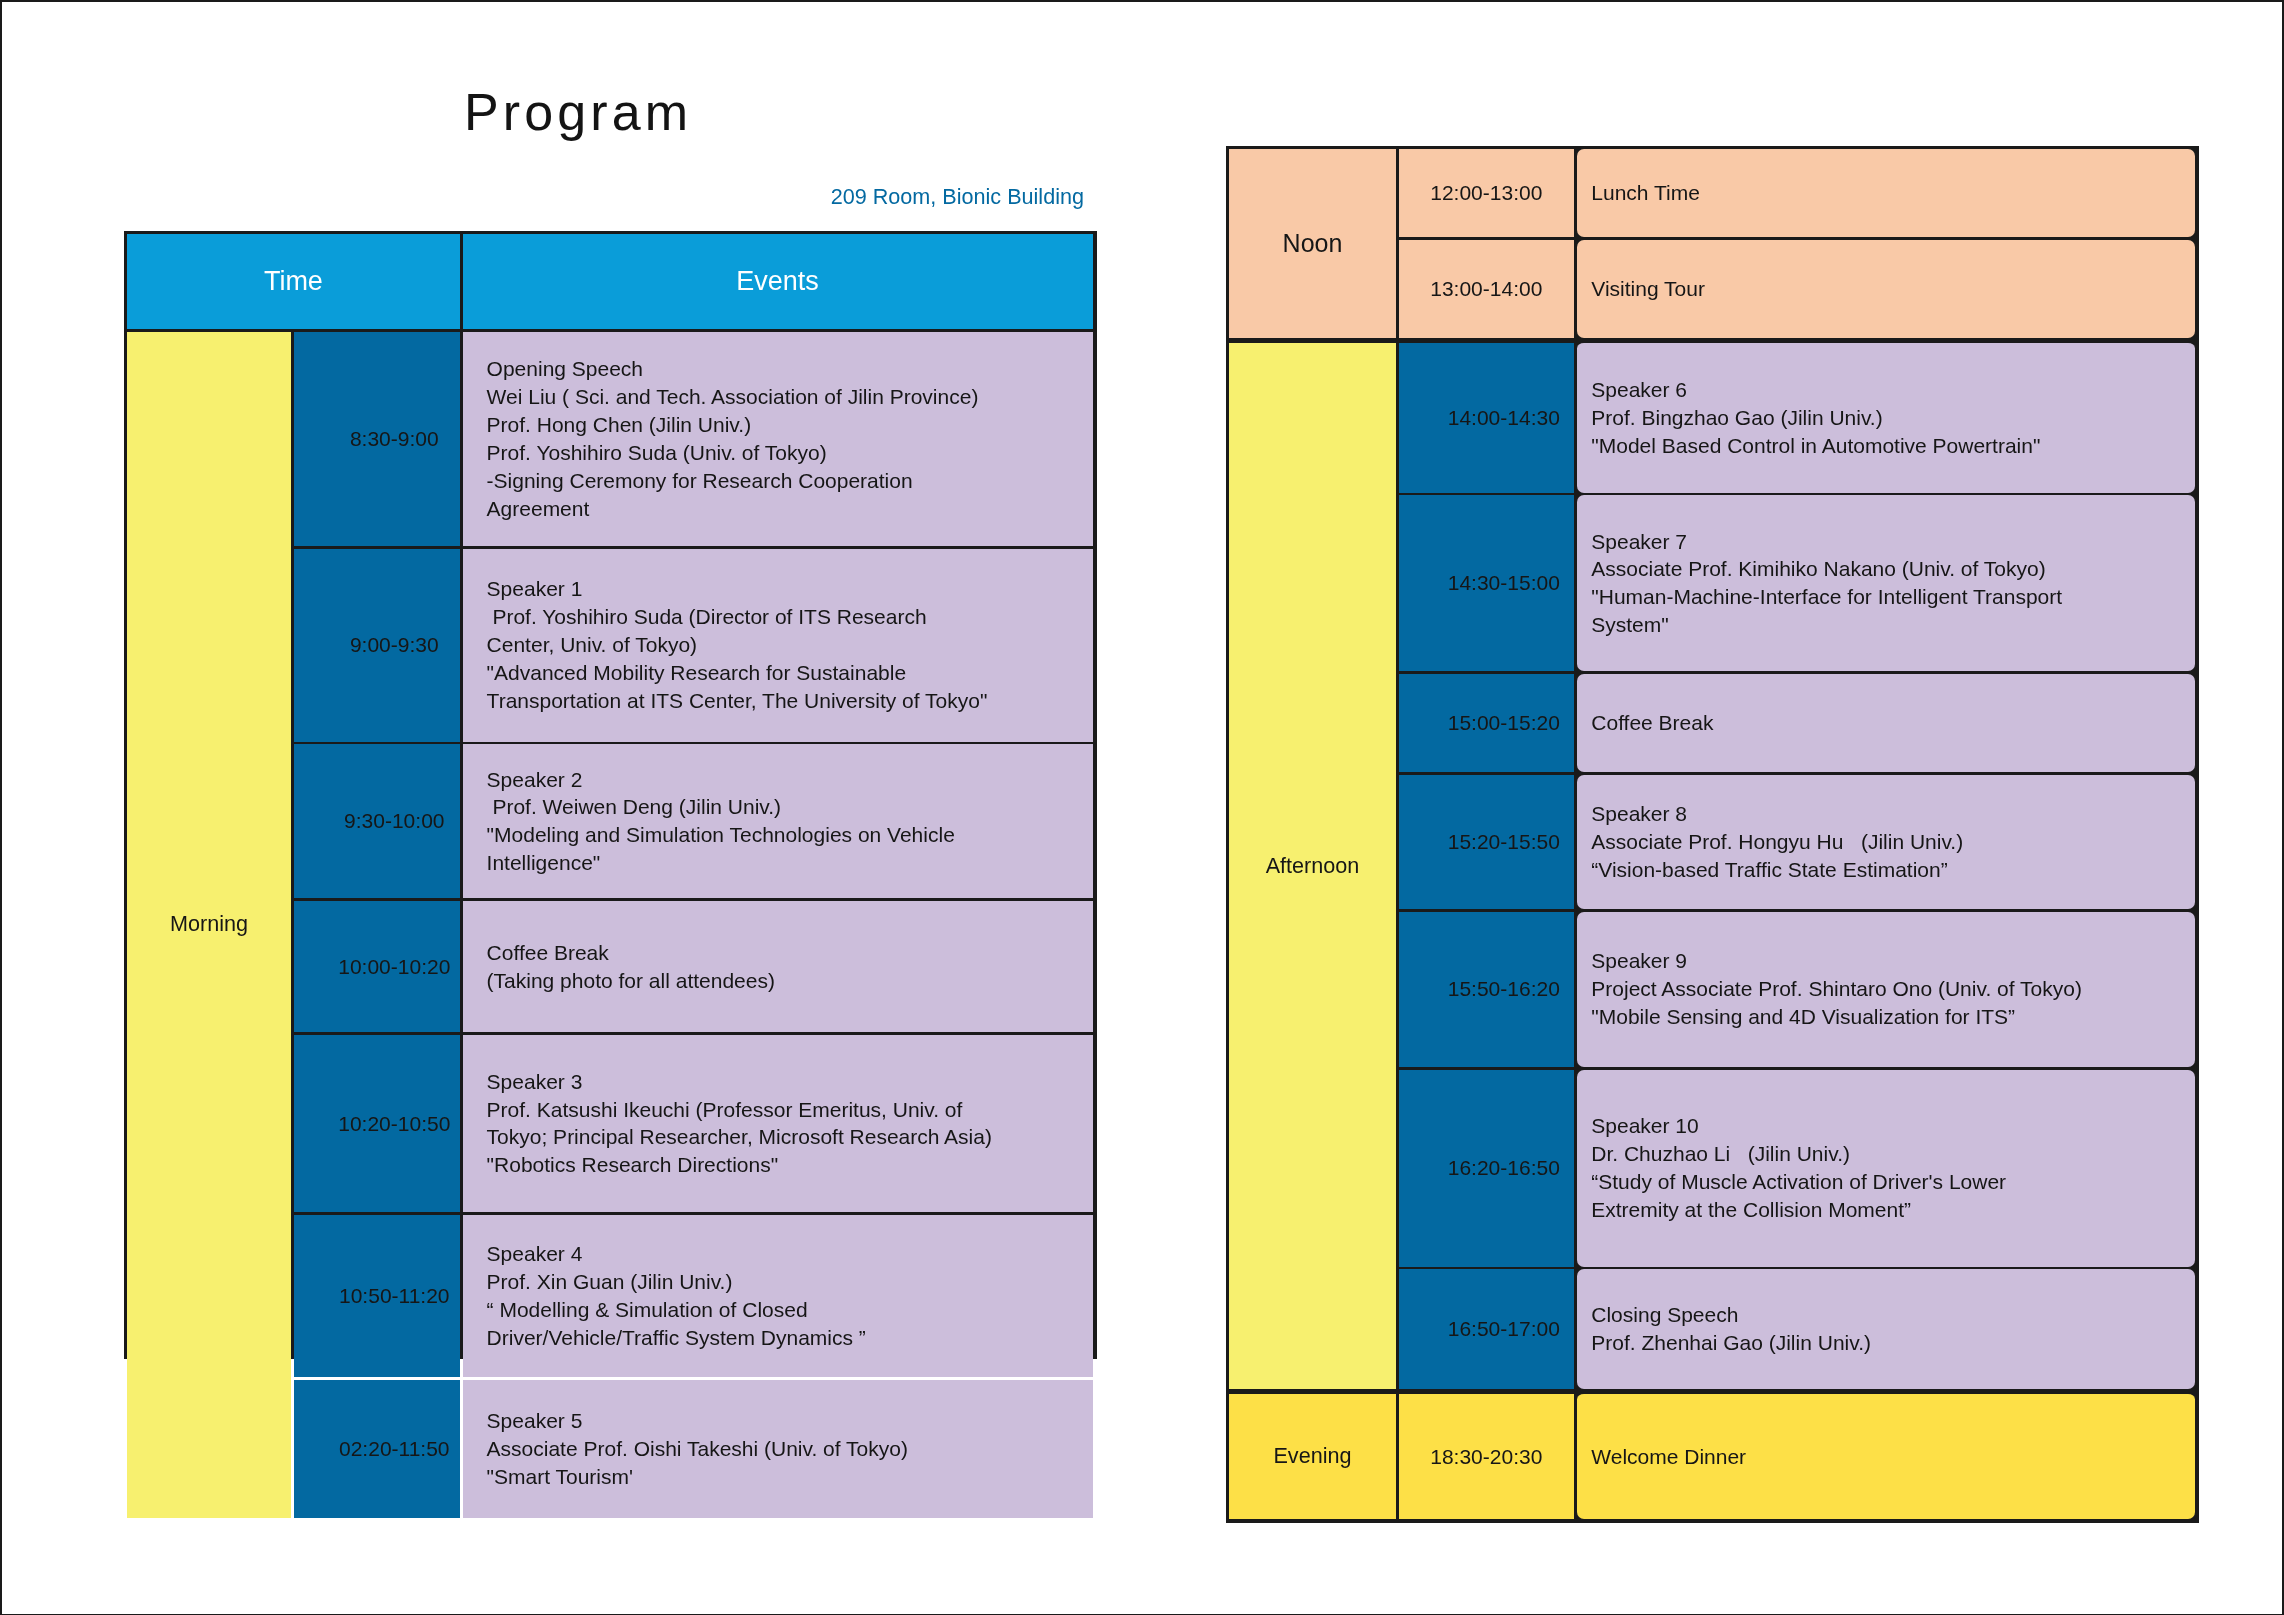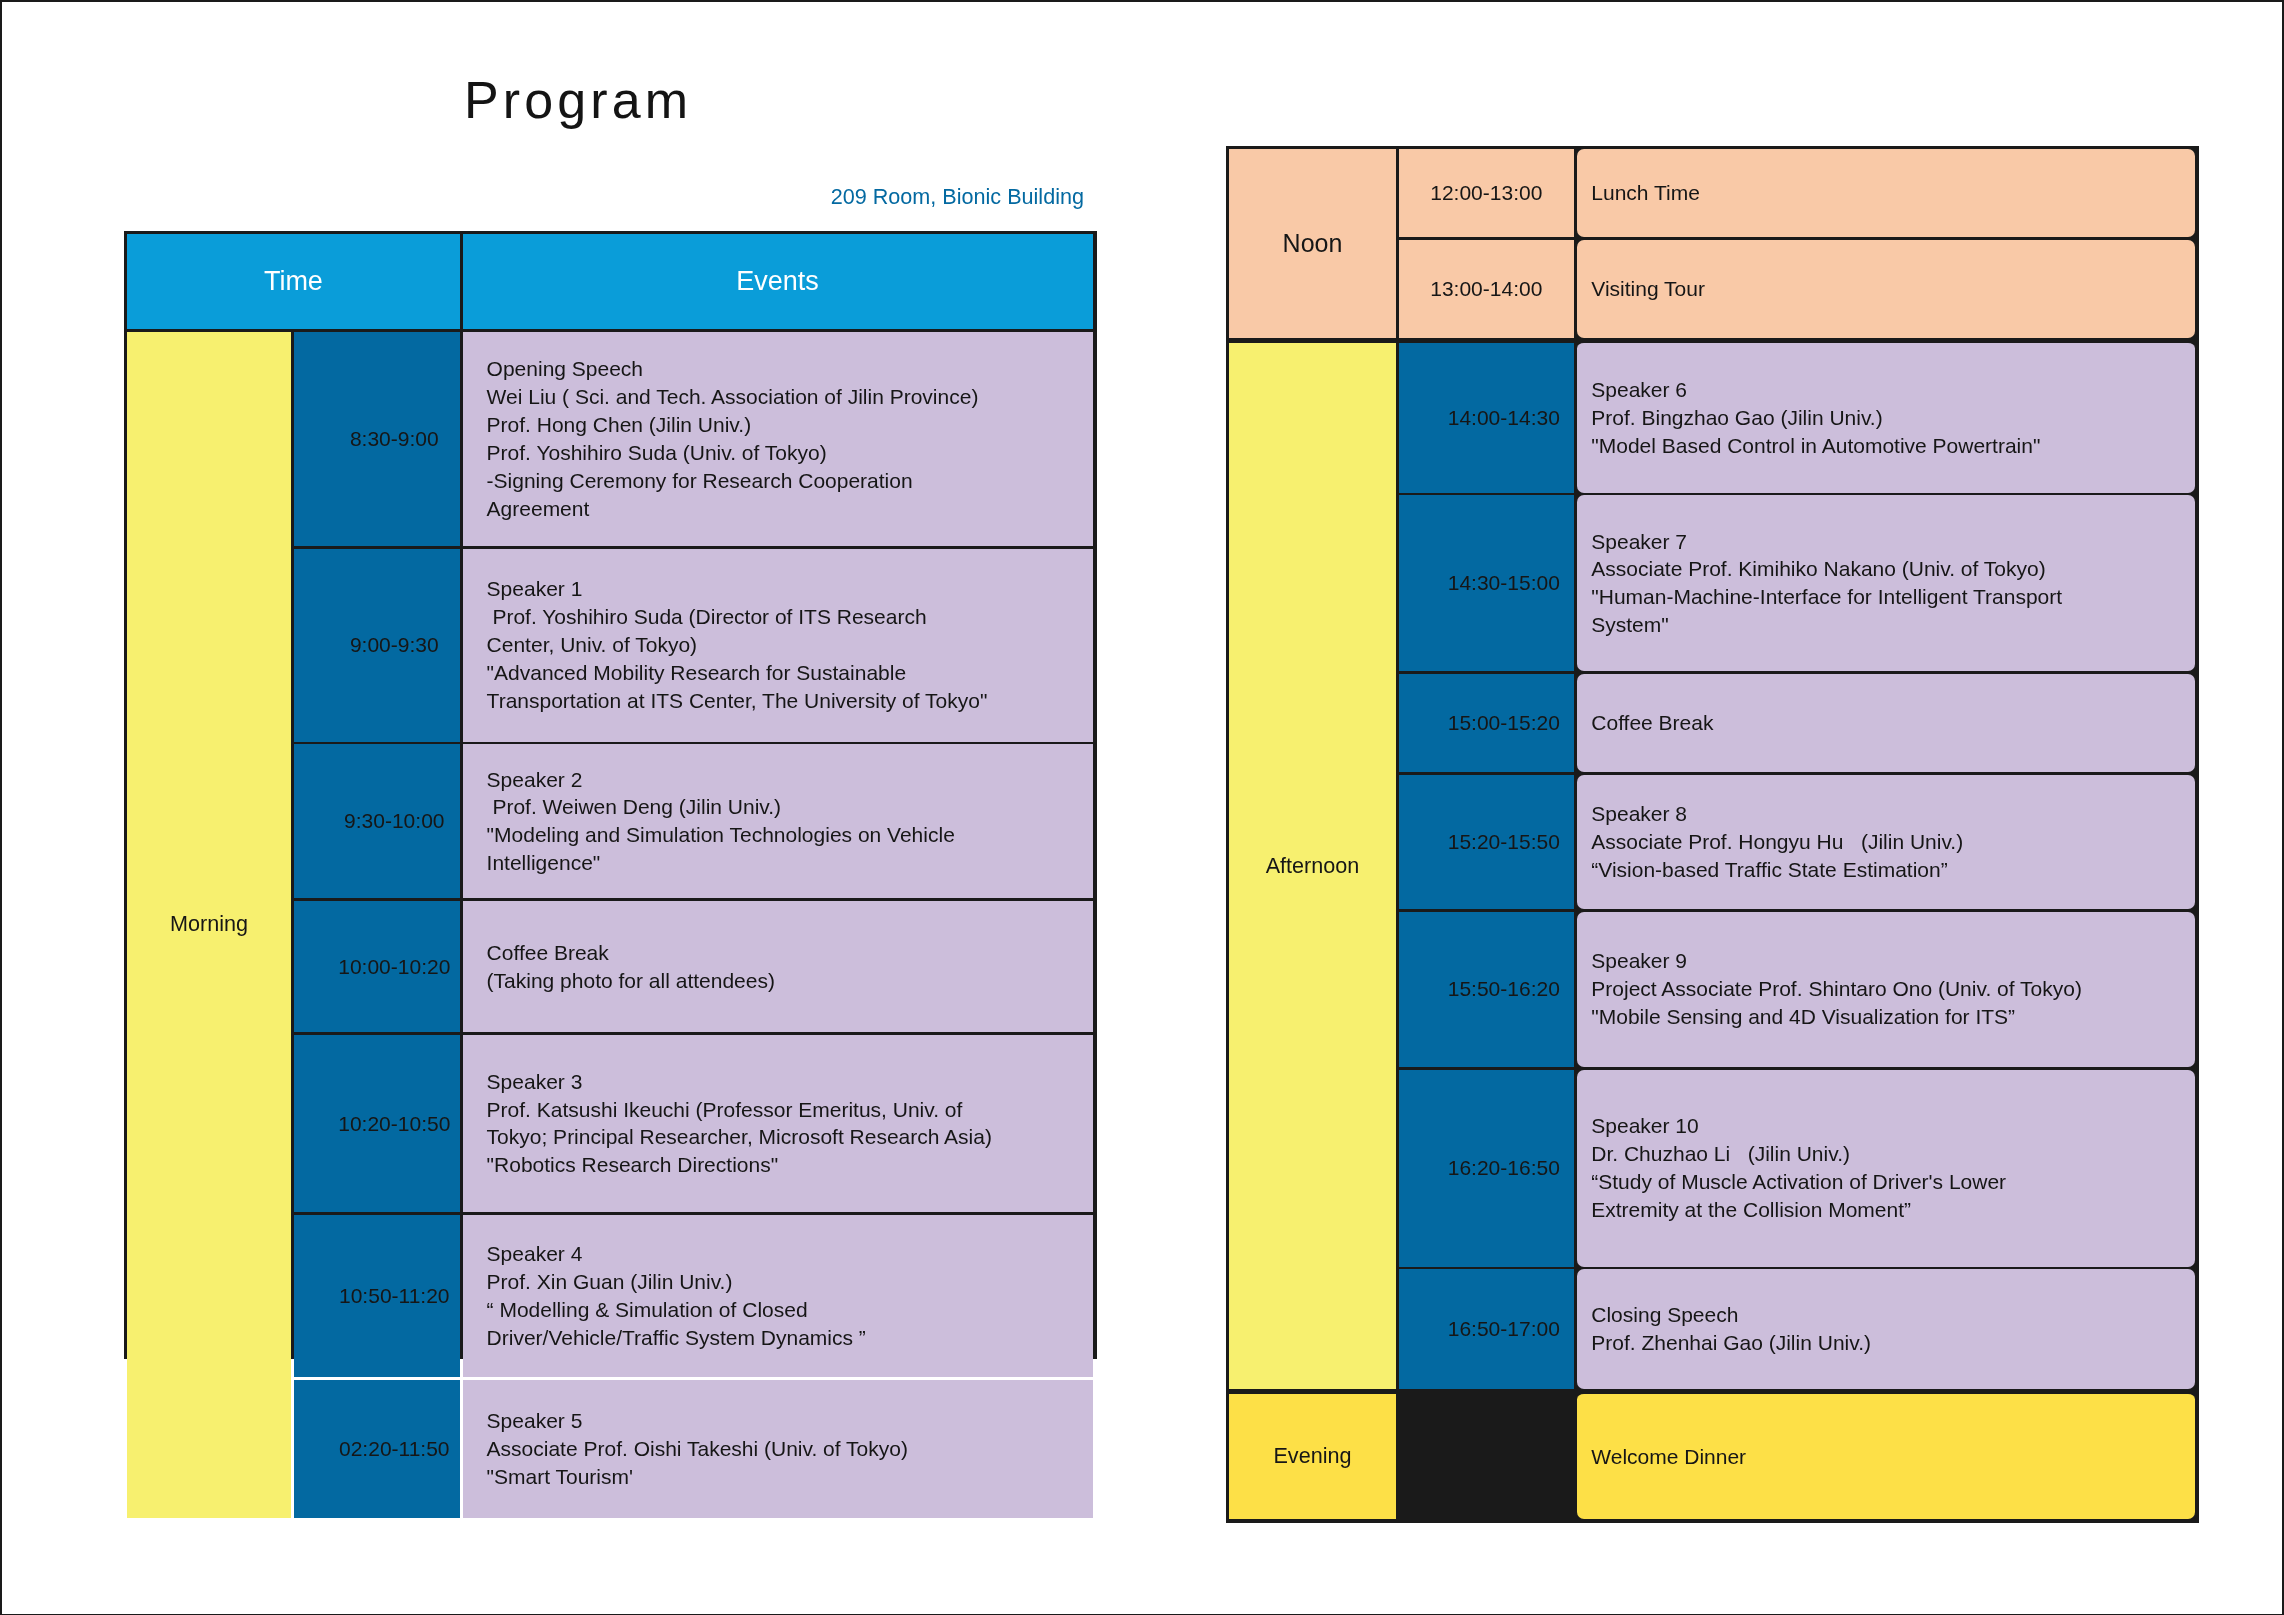--- a/index.html
+++ b/index.html
@@ -7,21 +7,21 @@
     position:relative;
     width:2284px;height:1616px;
     box-sizing:border-box;
     border:2.8px solid #1a1a1a;
     background:#ffffff;
     font-family:"Liberation Sans", sans-serif;
     color:#161616;
     overflow:hidden;
   }
   .title{
-    position:absolute;left:462px;top:72px;
+    position:absolute;left:462px;top:84px;
     font-size:52px;line-height:1;letter-spacing:4.1px;
     color:#141414;white-space:nowrap;
   }
   .room-note{
     position:absolute;right:1198px;top:183px;
     font-size:21.6px;line-height:1.1;color:#0369a1;white-space:nowrap;
   }
   .grid-table{
     position:absolute;
     display:grid;
@@ -165,17 +165,18 @@
     <div class="cell event lav" style="grid-area:8/3">Speaker 10
 Dr. Chuzhao Li   (Jilin Univ.)
 “Study of Muscle Activation of Driver's Lower
 Extremity at the Collision Moment”</div>
 
     <div class="cell time teal" style="grid-area:9/2">16:50-17:00</div>
     <div class="cell event lav" style="grid-area:9/3">Closing Speech
 Prof. Zhenhai Gao (Jilin Univ.)</div>
 
     <div class="cell section pink tt" style="grid-area:10/1/11/2">Evening</div>
+    <div class="cell time pink tt" style="grid-area:10/2">18:30-20:30</div>
     <div class="cell event pink tt" style="grid-area:10/3">Welcome Dinner</div>
   </div>
 
 </div>
 
 
 </body></html>

